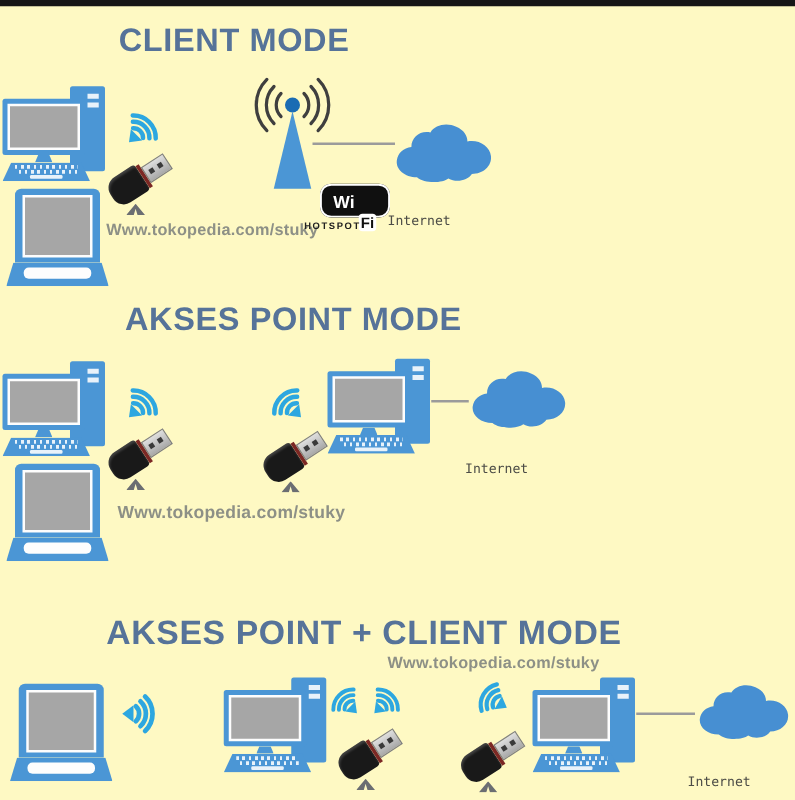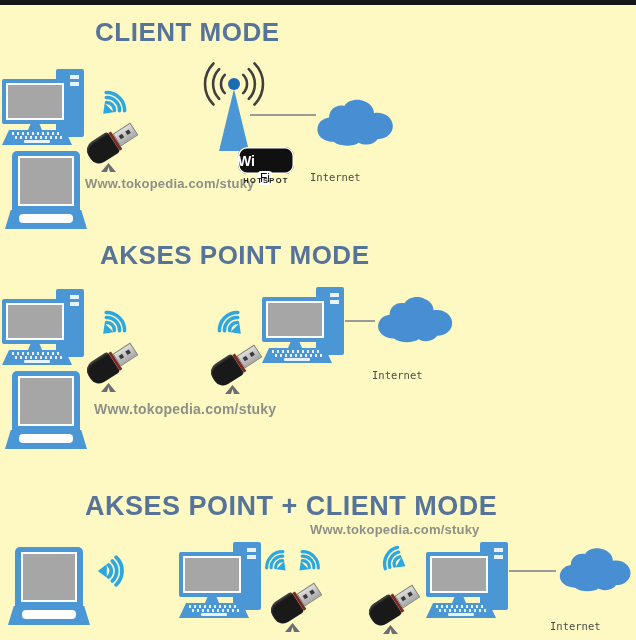--- a/index.html
+++ b/index.html
@@ -62,24 +62,24 @@
   .ad-plug{width:21px;height:15px;background:linear-gradient(180deg,#dedede,#a8a8a8);
            border:1px solid #808080;position:relative;box-sizing:border-box;}
   .ad-plug::before,.ad-plug::after{content:"";position:absolute;top:4px;width:4px;height:4px;background:#3a3a3a;}
   .ad-plug::before{left:3px;}
   .ad-plug::after{left:11px;}
   .ad-stand{position:absolute;left:17px;bottom:0;width:15px;height:9px;background:#6b6e72;
             clip-path:polygon(50% 0,100% 100%,60% 100%,50% 45%,40% 100%,0 100%);}
 
   
   .antenna{position:absolute;left:182px;top:58px;width:104px;height:96px;}
-  .wifi-badge{position:absolute;left:238px;top:147px;width:56px;height:27px;background:#101010;border-radius:9px;
-              box-shadow:inset 0 0 0 1.5px #fff;display:flex;align-items:center;gap:3px;}
+  .wifi-badge{position:absolute;left:256px;top:147px;width:56px;height:27px;background:#101010;border-radius:9px;
+              box-shadow:inset 0 0 0 1.5px #fff;display:flex;align-items:center;justify-content:center;gap:3px;}
   .wifi-badge .wi{color:#fff;font-weight:800;font-size:14px;line-height:14px;}
-  .wifi-badge .fi{background:#fff;color:#101010;font-weight:400;font-size:12px;line-height:14px;
+  .wifi-badge .fi{background:#fff;color:#101010;font-weight:700;font-size:12px;line-height:14px;
                   border-radius:3px;padding:0 2px;margin-top:34px;}
   .hotspot-label{position:absolute;left:237px;top:176px;width:58px;text-align:center;
                  font-size:7.5px;font-weight:700;letter-spacing:1.3px;color:#202020;}
 
   
   .cloud{position:absolute;}
   .cloud svg{display:block;width:100%;height:100%;}
 </style>
 </head>
 <body>

